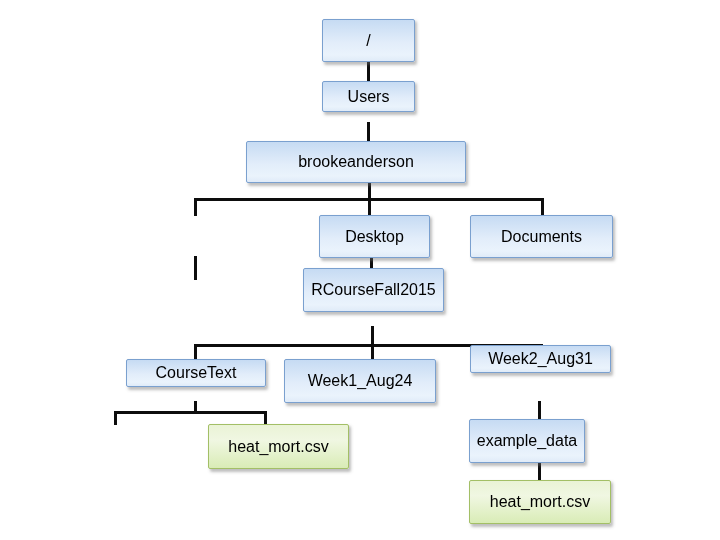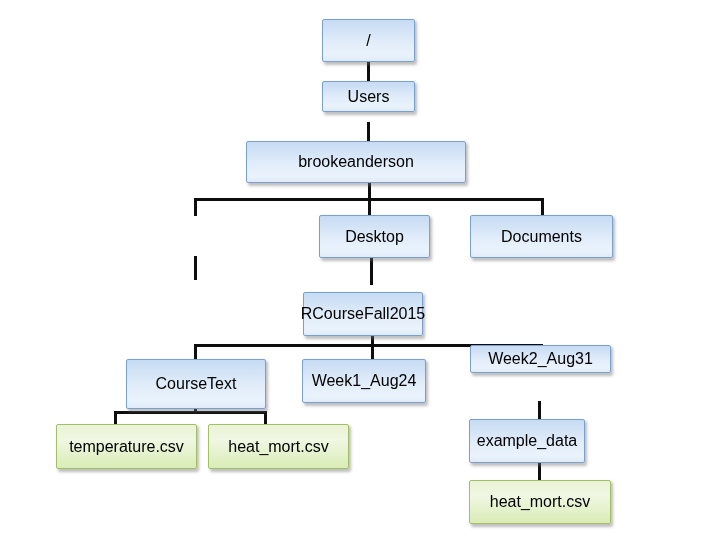--- a/index.html
+++ b/index.html
@@ -45,22 +45,21 @@
   <div class="line" style="left:114px;top:413px;width:3px;height:12px"></div>
   <div class="line" style="left:264px;top:413px;width:3px;height:12px"></div>
   <div class="line" style="left:538px;top:401px;width:3px;height:19px"></div>
   <div class="line" style="left:538px;top:461px;width:3px;height:20px"></div>
 
   <div class="node dir" style="left:322px;top:19px;width:93px;height:43px">/</div>
   <div class="node dir" style="left:322px;top:81px;width:93px;height:31px">Users</div>
   <div class="node dir" style="left:246px;top:141px;width:220px;height:42px">brookeanderson</div>
   <div class="node dir" style="left:319px;top:215px;width:111px;height:43px">Desktop</div>
   <div class="node dir" style="left:470px;top:215px;width:143px;height:43px">Documents</div>
-  <div class="node dir" style="left:303px;top:292px;width:120px;height:44px">RCourseFall2015</div>
-  <div class="node dir" style="left:126px;top:359px;width:140px;height:50px">CourseText</div>
-  <div class="node dir" style="left:302px;top:359px;width:124px;height:44px">Week1_Aug24</div>
+  <div class="node dir" style="left:303px;top:268px;width:141px;height:44px">RCourseFall2015</div>
+  <div class="node dir" style="left:126px;top:359px;width:140px;height:28px">CourseText</div>
+  <div class="node dir" style="left:284px;top:359px;width:152px;height:44px">Week1_Aug24</div>
   <div class="node dir" style="left:470px;top:345px;width:141px;height:28px">Week2_Aug31</div>
-  <div class="node file" style="left:56px;top:424px;width:141px;height:45px">temperature.csv</div>
   <div class="node file" style="left:208px;top:424px;width:141px;height:45px">heat_mort.csv</div>
   <div class="node dir" style="left:469px;top:419px;width:116px;height:44px">example_data</div>
   <div class="node file" style="left:469px;top:480px;width:142px;height:44px">heat_mort.csv</div>
 
 </div>
 
 </body></html>

